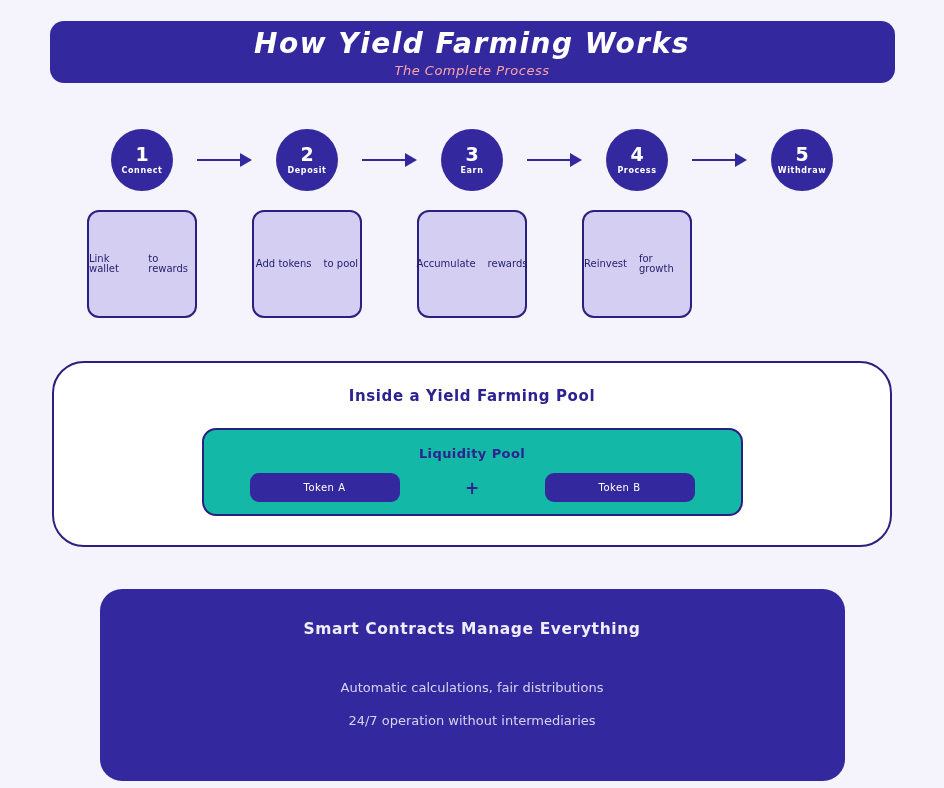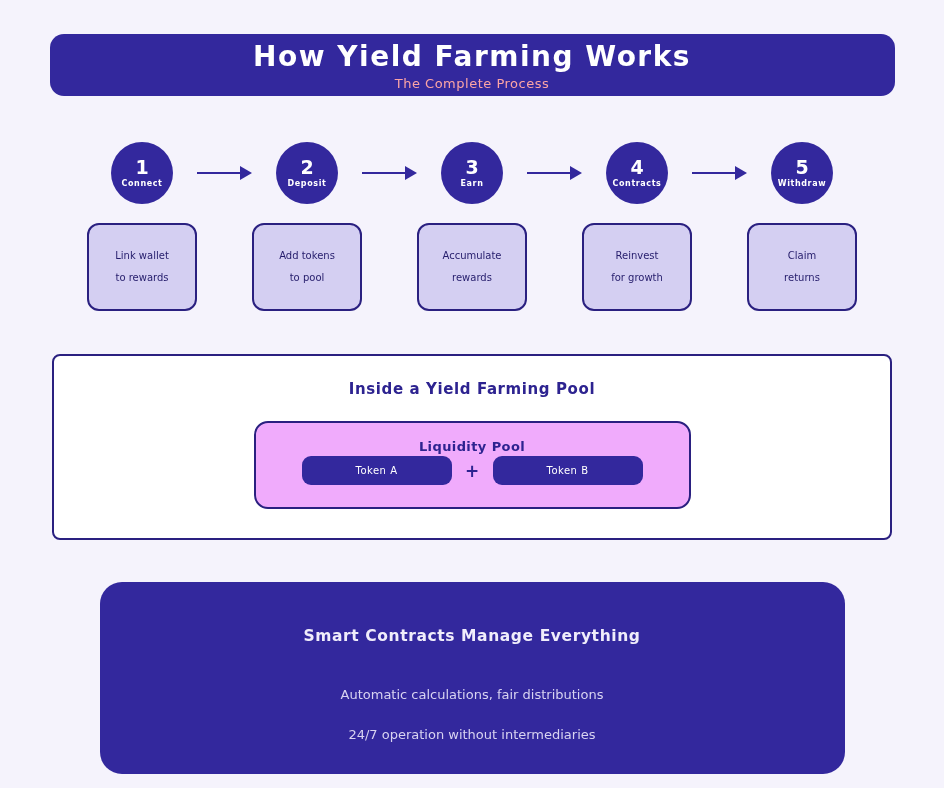--- a/index.html
+++ b/index.html
@@ -6,26 +6,27 @@
   html, body { width: 944px; height: 788px; }
   body {
     background: #f5f3fc;
     font-family: "DejaVu Sans", "Liberation Sans", sans-serif;
     overflow: hidden;
   }
 
   
   .header {
     width: 845px; height: 62px;
-    margin: 34px auto 0;
+    margin: 21px auto 0;
     background: #33289d;
     border-radius: 14px;
     display: flex; flex-direction: column;
     align-items: center; justify-content: center;
     gap: 3px;
+    font-style: italic;
   }
   .header-title {
     color: #ffffff; font-size: 28px; font-weight: bold;
     letter-spacing: 1.5px;
   }
   .header-subtitle {
     color: #fca5a5; font-size: 13px; letter-spacing: 0.5px;
   }
 
   
@@ -51,82 +52,82 @@
   .arrow-line { flex: 1; height: 2px; background: #33289d; }
   .arrow-head {
     width: 0; height: 0;
     border-left: 12px solid #33289d;
     border-top: 7px solid transparent;
     border-bottom: 7px solid transparent;
   }
 
   .step-box {
     margin-top: 19px;
-    width: 110px; height: 88px;
+    width: 110px; height: 108px;
     background: #d4cff2;
     border: 2px solid #2a2080;
     border-radius: 12px;
-    display: flex; flex-direction: column;
+    display: flex; flex-direction: row;
     align-items: center; justify-content: center;
     gap: 12px;
   }
   .step-box div { color: #241c6b; font-size: 10px; line-height: 1; }
 
   
   .pool-section {
     margin: 43px auto 0;
     width: 840px; height: 186px;
     background: #ffffff;
     border: 2px solid #2a2080;
-    border-radius: 8px;
+    border-radius: 32px;
     text-align: center;
   }
   .pool-title {
     margin-top: 24px;
     color: #2d2390; font-size: 15px; font-weight: bold; letter-spacing: 0.6px;
   }
   .lp-box {
     margin: 23px auto 0;
-    width: 437px; height: 88px;
-    background: #f0abfc;
+    width: 541px; height: 88px;
+    background: #14b8a6;
     border: 2px solid #2a2080;
     border-radius: 14px;
   }
   .lp-title {
     margin-top: 16px;
     color: #2d2390; font-size: 13px; font-weight: bold; letter-spacing: 0.4px;
   }
   .lp-row {
-    margin-top: 2px;
+    margin-top: 12px;
     padding: 0 46px;
     display: flex; align-items: center; justify-content: space-between;
   }
   .token-btn {
     width: 150px; height: 29px;
     background: #33289d; border-radius: 9px;
     color: #ffffff; font-size: 10px; letter-spacing: 0.5px;
     display: flex; align-items: center; justify-content: center;
   }
   .plus-sign { color: #2d2390; font-size: 17px; font-weight: bold; }
 
   
   .contracts {
     margin: 42px auto 0;
     width: 745px; height: 192px;
     background: #33289d;
     border-radius: 22px;
     text-align: center;
   }
   .contracts-title {
-    padding-top: 45px;
+    padding-top: 31px;
     color: #f0edfb; font-size: 15.5px; font-weight: bold; letter-spacing: 0.6px;
   }
   .contracts-line { color: #d8d3f1; font-size: 13px; }
   .contracts-line.l1 { margin-top: 42px; }
-  .contracts-line.l2 { margin-top: 25px; }
+  .contracts-line.l2 { margin-top: 18px; }
   .contracts-line.l3 { margin-top: 24px; }
 </style>
 </head>
 <body>
 
 <div class="header">
   <div class="header-title">How Yield Farming Works</div>
   <div class="header-subtitle">The Complete Process</div>
 </div>
 
@@ -176,41 +177,37 @@
   </div>
 
   <div class="arrow">
     <div class="arrow-line"></div>
     <div class="arrow-head"></div>
   </div>
 
   <div class="step">
     <div class="step-circle">
       <div class="step-number">4</div>
-      <div class="step-label">Contracts</div>
+      <div class="step-label">Process</div>
     </div>
     <div class="step-box">
       <div>Reinvest</div>
       <div>for growth</div>
     </div>
   </div>
 
   <div class="arrow">
     <div class="arrow-line"></div>
     <div class="arrow-head"></div>
   </div>
 
   <div class="step">
     <div class="step-circle">
       <div class="step-number">5</div>
       <div class="step-label">Withdraw</div>
-    </div>
-    <div class="step-box">
-      <div>Claim</div>
-      <div>returns</div>
     </div>
   </div>
 
 </div>
 
 <div class="pool-section">
   <div class="pool-title">Inside a Yield Farming Pool</div>
   <div class="lp-box">
     <div class="lp-title">Liquidity Pool</div>
     <div class="lp-row">

